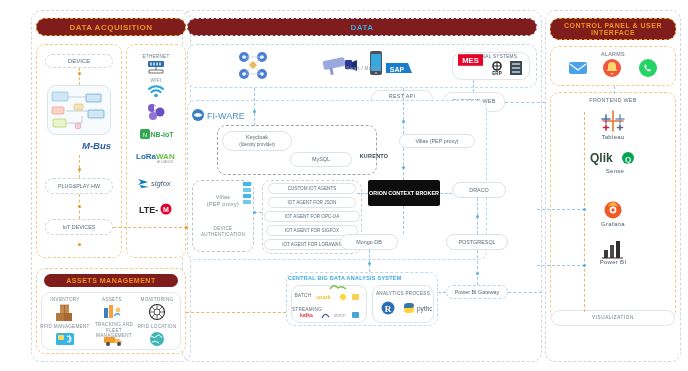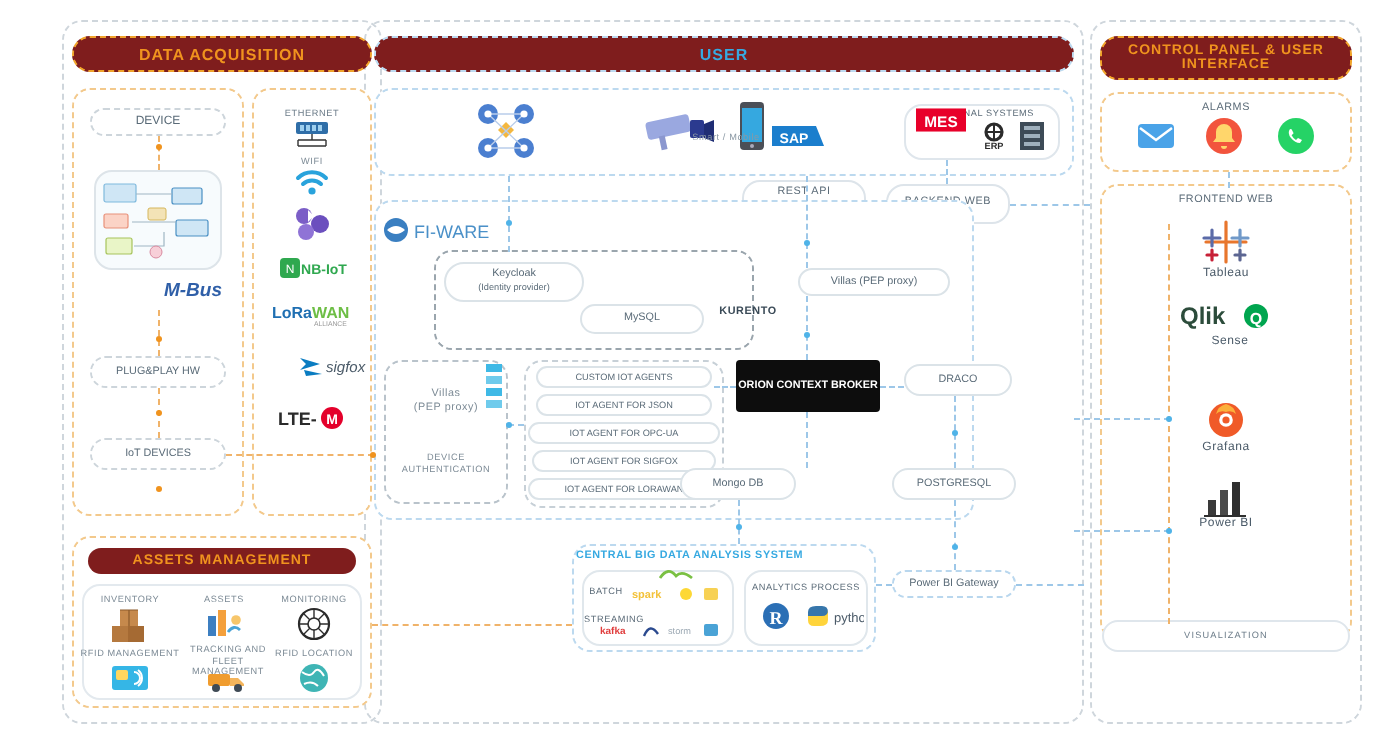--- a/index.html
+++ b/index.html
@@ -40,21 +40,21 @@
 </head>
 <body>
 
 <div id="canvas">
 
   <div class="col" style="left:31px;top:10px;width:160px;height:352px;"></div>
   <div class="col" style="left:182px;top:10px;width:360px;height:352px;"></div>
   <div class="col" style="left:545px;top:10px;width:136px;height:352px;"></div>
 
   <div class="hdr t9" style="left:36px;top:18px;width:150px;height:18px;">DATA ACQUISITION</div>
-  <div class="hdr blue t9" style="left:187px;top:18px;width:350px;height:18px;">USER</div>
+  <div class="hdr blue t9" style="left:187px;top:18px;width:350px;height:18px;">DATA</div>
   <div class="hdr t8" style="left:550px;top:18px;width:126px;height:22px;">CONTROL PANEL &amp; USER INTERFACE</div>
 
   <div class="panel orange" style="left:36px;top:44px;width:86px;height:214px;"></div>
   <div class="panel orange" style="left:126px;top:44px;width:60px;height:214px;"></div>
 
   <div class="pill t7" style="left:45px;top:54px;width:68px;height:14px;">DEVICE</div>
 
   <div class="panel solid" style="left:47px;top:85px;width:64px;height:50px;background:#f7fbfd;">
     <svg width="64" height="50" viewBox="0 0 64 50">
       <rect x="4" y="6" width="16" height="9" rx="1" fill="#cfe6f5" stroke="#7fb9dd" stroke-width=".6"></rect>
@@ -114,21 +114,21 @@
         <text x="22" y="9" font-size="7" fill="#2fa84f" text-anchor="middle" font-family="Liberation Sans" font-weight="bold">NB-IoT</text>
       </svg>
   </div>
   <div class="ico" style="left:134px;top:150px;width:46px;height:14px;">
     <svg width="46" height="14" viewBox="0 0 46 14">
         <text x="2" y="9" font-size="8" fill="#1f6fb2" font-family="Liberation Sans" font-weight="bold">LoRa</text>
         <text x="22" y="9" font-size="8" fill="#6dbe45" font-family="Liberation Sans" font-weight="bold">WAN</text>
         <text x="23" y="13" font-size="3.4" fill="#999" font-family="Liberation Sans">ALLIANCE</text>
       </svg>
   </div>
-  <div class="ico" style="left:148px;top:176px;width:42px;height:14px;">
+  <div class="ico" style="left:136px;top:176px;width:42px;height:14px;">
     <svg width="42" height="14" viewBox="0 0 42 14">
         <path d="M2 3 L12 6 L2 9 L5 6 Z" fill="#0a7cc1"></path>
         <path d="M4 9 L13 11 L5 12 Z" fill="#0a7cc1"></path>
         <text x="15" y="10" font-size="7.5" fill="#4a5a68" font-family="Liberation Sans" font-style="italic">sigfox</text>
       </svg>
   </div>
   <div class="ico" style="left:138px;top:202px;width:40px;height:14px;">
     <svg width="40" height="14" viewBox="0 0 40 14">
         <text x="1" y="10.5" font-size="9" fill="#2b2b2b" font-family="Liberation Sans" font-weight="bold">LTE-</text>
         <circle cx="28" cy="7" r="5.5" fill="#e4002b"></circle>

